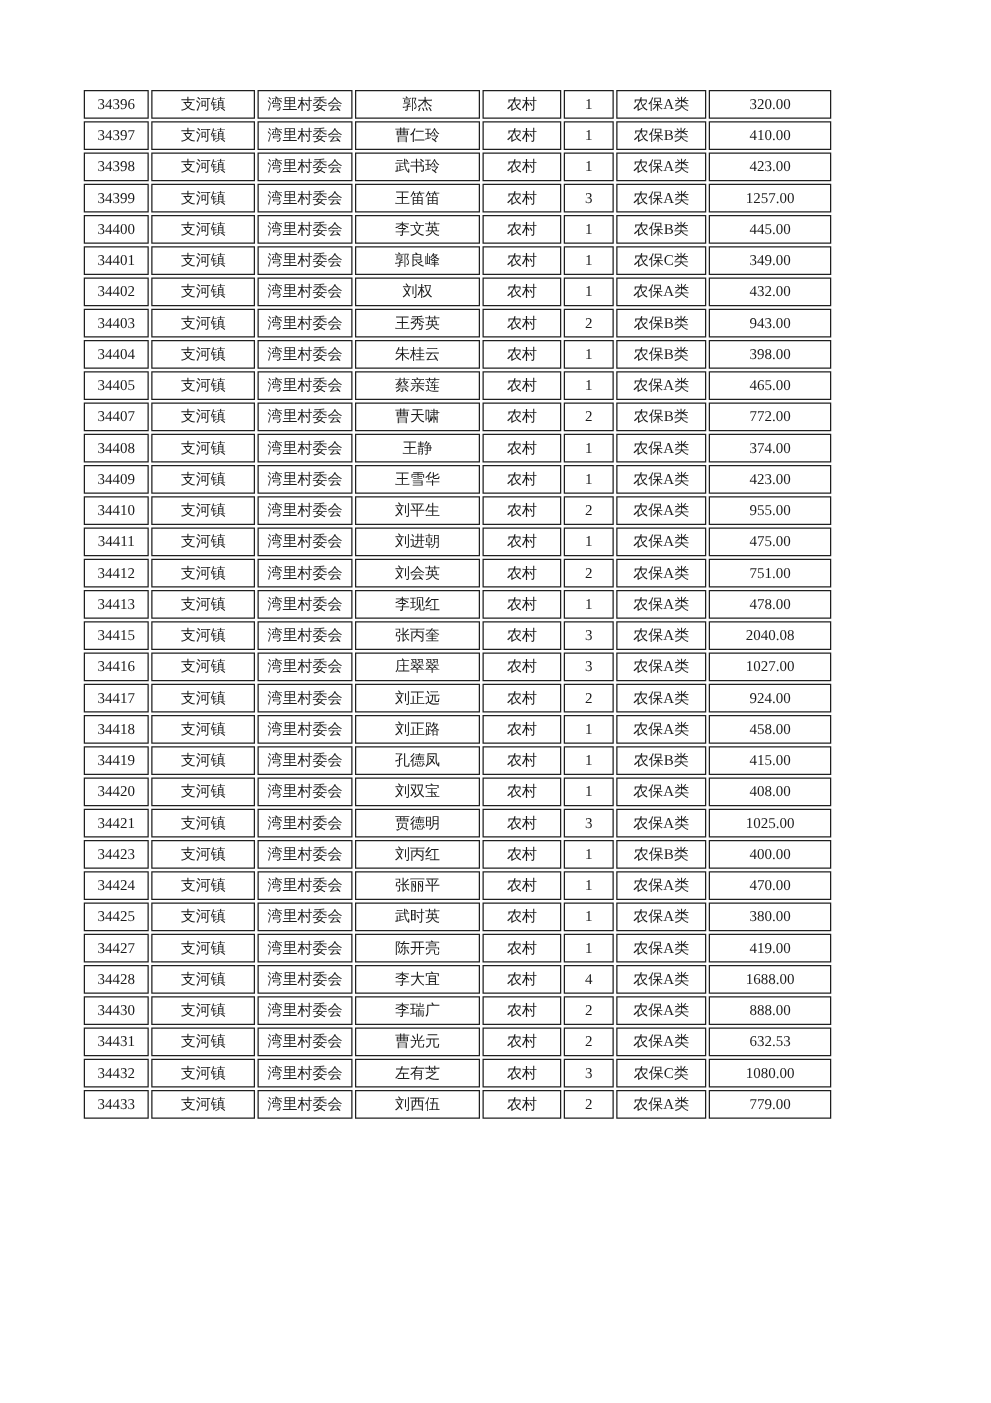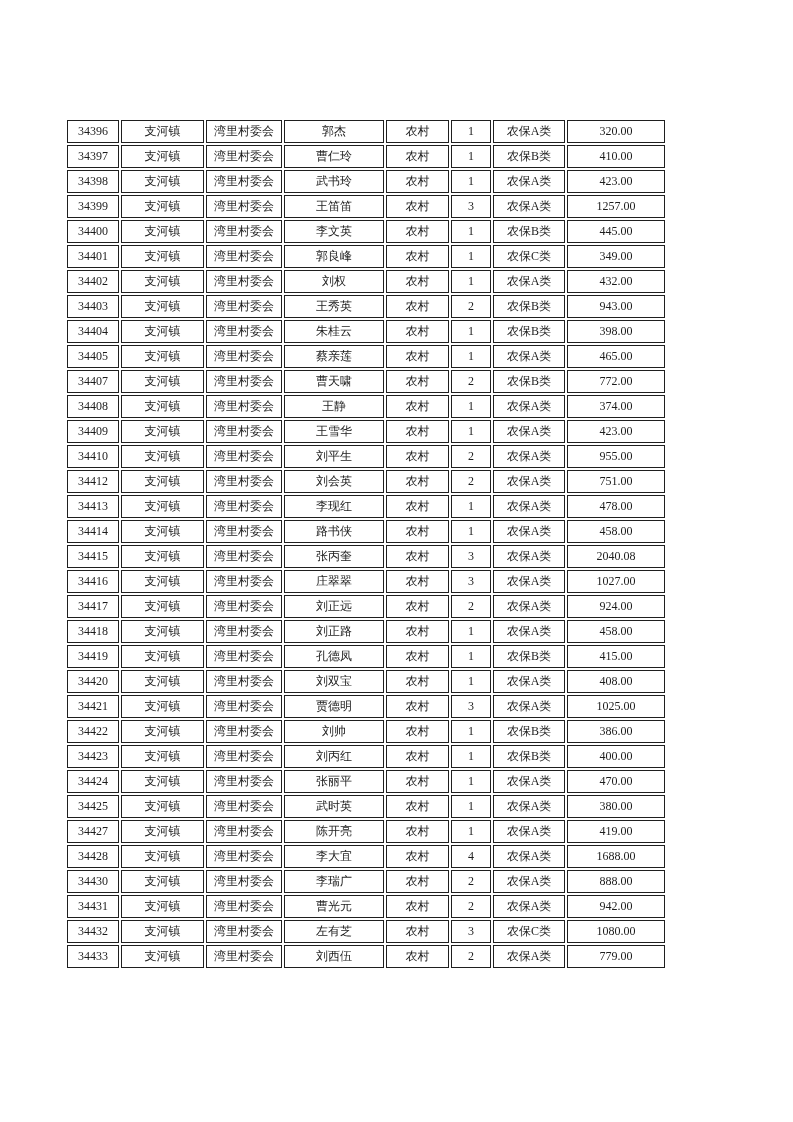--- a/index.html
+++ b/index.html
@@ -21,21 +21,20 @@
     overflow: hidden;
   }
   table.data-table {
     position: absolute;
     left: 65px;
     top: 70px;
     width: 602px;
     border-collapse: separate;
     border-spacing: 2px;
     table-layout: fixed;
-    margin-top: 48px;
   }
   table.data-table td {
     border: 1px solid var(--border-color);
     box-sizing: border-box;
     height: 23px;
     padding: 0 2px;
     font-size: 12px;
     line-height: 21px;
     color: var(--text-color);
     text-align: center;
@@ -194,90 +193,90 @@
           <td>34410</td>
           <td>支河镇</td>
           <td>湾里村委会</td>
           <td>刘平生</td>
           <td>农村</td>
           <td>2</td>
           <td>农保A类</td>
           <td>955.00</td>
         </tr>
         <tr>
+          <td>34411</td>
+          <td>支河镇</td>
+          <td>湾里村委会</td>
+          <td>刘进朝</td>
+          <td>农村</td>
+          <td>1</td>
+          <td>农保A类</td>
+          <td>475.00</td>
+        </tr>
+        <tr>
           <td>34412</td>
           <td>支河镇</td>
           <td>湾里村委会</td>
           <td>刘会英</td>
           <td>农村</td>
           <td>2</td>
           <td>农保A类</td>
           <td>751.00</td>
         </tr>
         <tr>
           <td>34413</td>
           <td>支河镇</td>
           <td>湾里村委会</td>
           <td>李现红</td>
           <td>农村</td>
           <td>1</td>
           <td>农保A类</td>
           <td>478.00</td>
         </tr>
         <tr>
-          <td>34414</td>
-          <td>支河镇</td>
-          <td>湾里村委会</td>
-          <td>路书侠</td>
+          <td>34415</td>
+          <td>支河镇</td>
+          <td>湾里村委会</td>
+          <td>张丙奎</td>
+          <td>农村</td>
+          <td>3</td>
+          <td>农保A类</td>
+          <td>2040.08</td>
+        </tr>
+        <tr>
+          <td>34416</td>
+          <td>支河镇</td>
+          <td>湾里村委会</td>
+          <td>庄翠翠</td>
+          <td>农村</td>
+          <td>3</td>
+          <td>农保A类</td>
+          <td>1027.00</td>
+        </tr>
+        <tr>
+          <td>34417</td>
+          <td>支河镇</td>
+          <td>湾里村委会</td>
+          <td>刘正远</td>
+          <td>农村</td>
+          <td>2</td>
+          <td>农保A类</td>
+          <td>924.00</td>
+        </tr>
+        <tr>
+          <td>34418</td>
+          <td>支河镇</td>
+          <td>湾里村委会</td>
+          <td>刘正路</td>
           <td>农村</td>
           <td>1</td>
           <td>农保A类</td>
           <td>458.00</td>
         </tr>
         <tr>
-          <td>34415</td>
-          <td>支河镇</td>
-          <td>湾里村委会</td>
-          <td>张丙奎</td>
-          <td>农村</td>
-          <td>3</td>
-          <td>农保A类</td>
-          <td>2040.08</td>
-        </tr>
-        <tr>
-          <td>34416</td>
-          <td>支河镇</td>
-          <td>湾里村委会</td>
-          <td>庄翠翠</td>
-          <td>农村</td>
-          <td>3</td>
-          <td>农保A类</td>
-          <td>1027.00</td>
-        </tr>
-        <tr>
-          <td>34417</td>
-          <td>支河镇</td>
-          <td>湾里村委会</td>
-          <td>刘正远</td>
-          <td>农村</td>
-          <td>2</td>
-          <td>农保A类</td>
-          <td>924.00</td>
-        </tr>
-        <tr>
-          <td>34418</td>
-          <td>支河镇</td>
-          <td>湾里村委会</td>
-          <td>刘正路</td>
-          <td>农村</td>
-          <td>1</td>
-          <td>农保A类</td>
-          <td>458.00</td>
-        </tr>
-        <tr>
           <td>34419</td>
           <td>支河镇</td>
           <td>湾里村委会</td>
           <td>孔德凤</td>
           <td>农村</td>
           <td>1</td>
           <td>农保B类</td>
           <td>415.00</td>
         </tr>
         <tr>
@@ -294,30 +293,20 @@
           <td>34421</td>
           <td>支河镇</td>
           <td>湾里村委会</td>
           <td>贾德明</td>
           <td>农村</td>
           <td>3</td>
           <td>农保A类</td>
           <td>1025.00</td>
         </tr>
         <tr>
-          <td>34422</td>
-          <td>支河镇</td>
-          <td>湾里村委会</td>
-          <td>刘帅</td>
-          <td>农村</td>
-          <td>1</td>
-          <td>农保B类</td>
-          <td>386.00</td>
-        </tr>
-        <tr>
           <td>34423</td>
           <td>支河镇</td>
           <td>湾里村委会</td>
           <td>刘丙红</td>
           <td>农村</td>
           <td>1</td>
           <td>农保B类</td>
           <td>400.00</td>
         </tr>
         <tr>
@@ -371,21 +360,21 @@
           <td>888.00</td>
         </tr>
         <tr>
           <td>34431</td>
           <td>支河镇</td>
           <td>湾里村委会</td>
           <td>曹光元</td>
           <td>农村</td>
           <td>2</td>
           <td>农保A类</td>
-          <td>942.00</td>
+          <td>632.53</td>
         </tr>
         <tr>
           <td>34432</td>
           <td>支河镇</td>
           <td>湾里村委会</td>
           <td>左有芝</td>
           <td>农村</td>
           <td>3</td>
           <td>农保C类</td>
           <td>1080.00</td>

